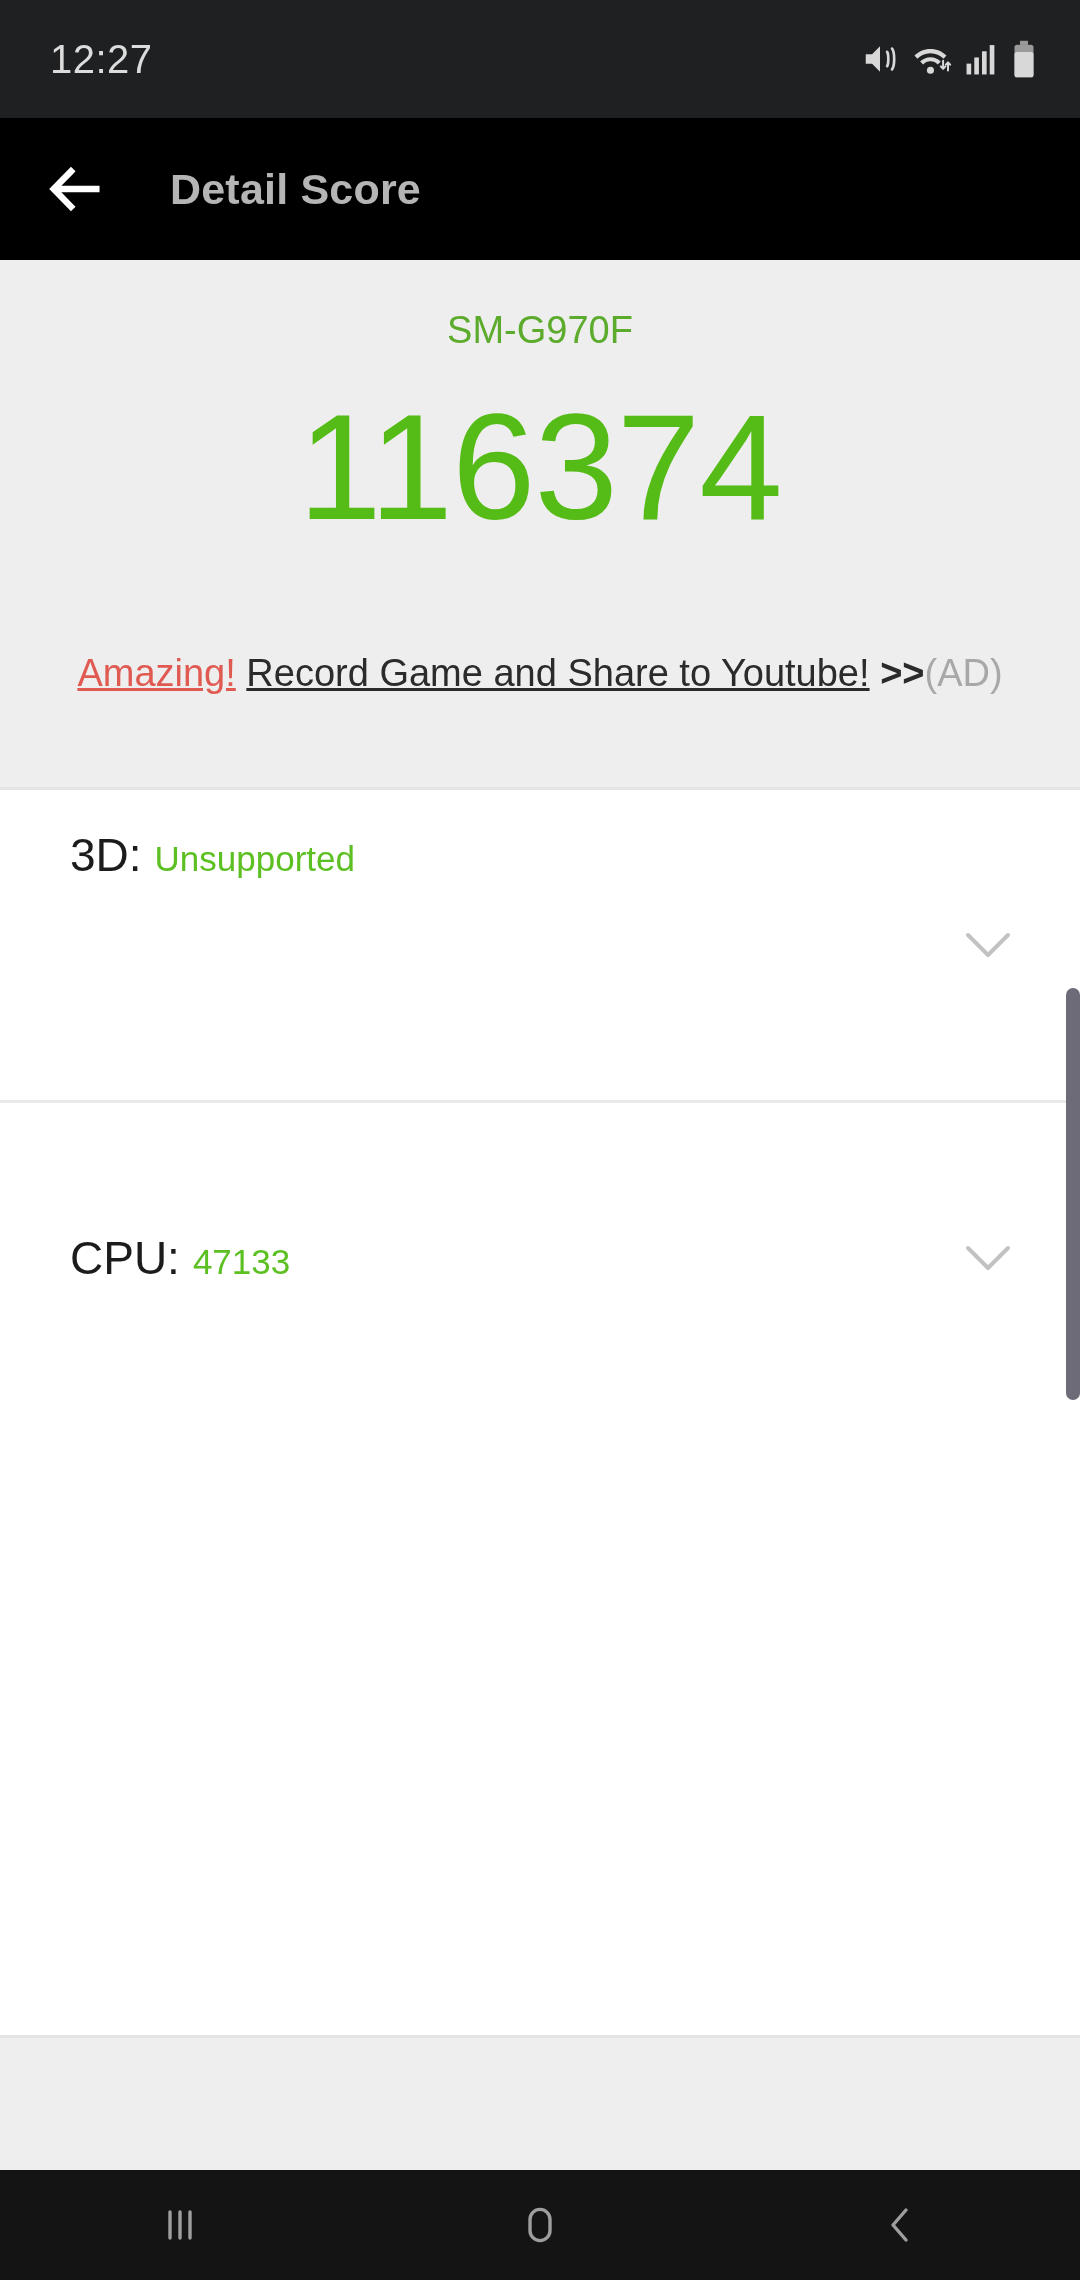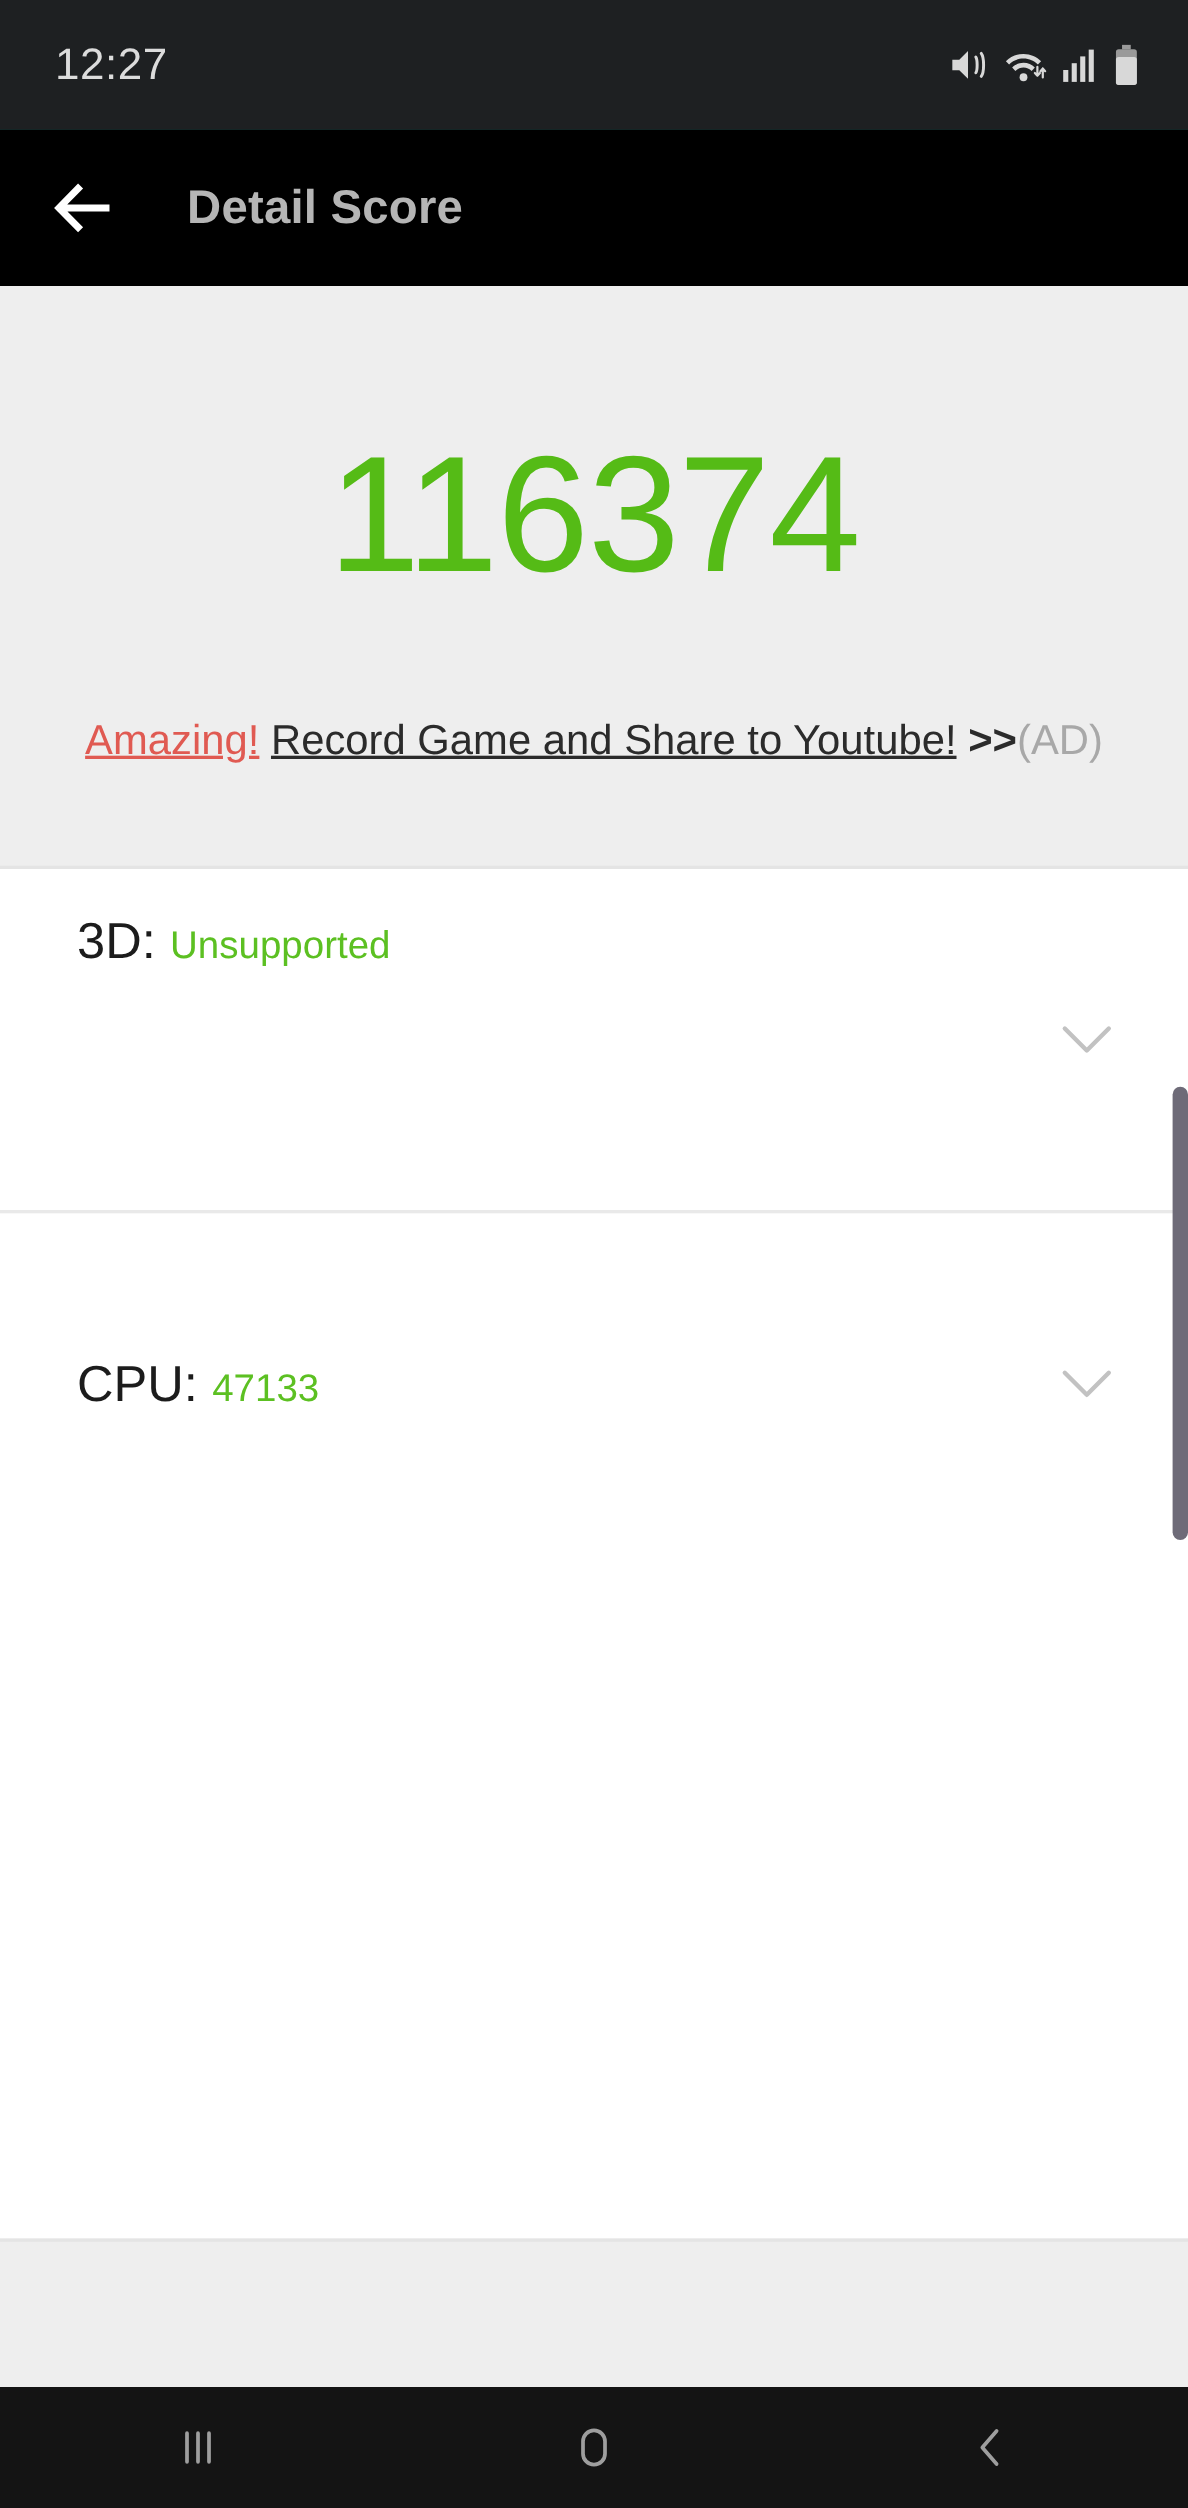--- a/index.html
+++ b/index.html
@@ -11,21 +11,21 @@
     width: 1080px;
     height: 2280px;
     overflow: hidden;
     font-family: "Liberation Sans", sans-serif;
     -webkit-font-smoothing: antialiased;
   }
   .screen {
     position: relative;
     width: 1080px;
     height: 2280px;
-    background: #0f766e;
+    background: #a16207;
     overflow: hidden;
   }
 
   
   .status-bar {
     position: absolute;
     left: 0; top: 0;
     width: 1080px;
     height: 118px;
     background: #1e2022;
@@ -282,20 +282,21 @@
   <div class="app-bar">
     <div class="back-arrow-btn">
       <svg width="64" height="64" viewBox="0 0 24 24">
         <path d="M20 12H4.6M10.5 5.4L4 12l6.5 6.6" stroke="#ffffff" stroke-width="2.4" fill="none" stroke-linecap="square" stroke-linejoin="miter"></path>
       </svg>
     </div>
     <div class="app-bar-title">Detail Score</div>
   </div>
 
   <div class="summary">
+    <div class="device-model">SM-G970F</div>
     <div class="total-score">116374</div>
     <div class="ad-line"><span class="ad-hook">Amazing!</span><span>&nbsp;</span><span class="ad-text">Record Game and Share to Youtube!</span><span>&nbsp;</span><span class="ad-arrows">&gt;&gt;</span><span class="ad-tag">(AD)</span></div>
   </div>
 
   <div class="list">
 
     <div class="row row-3d">
       <div class="row-inner">
         <span class="row-label">3D:</span>
         <span class="row-value">Unsupported</span>

